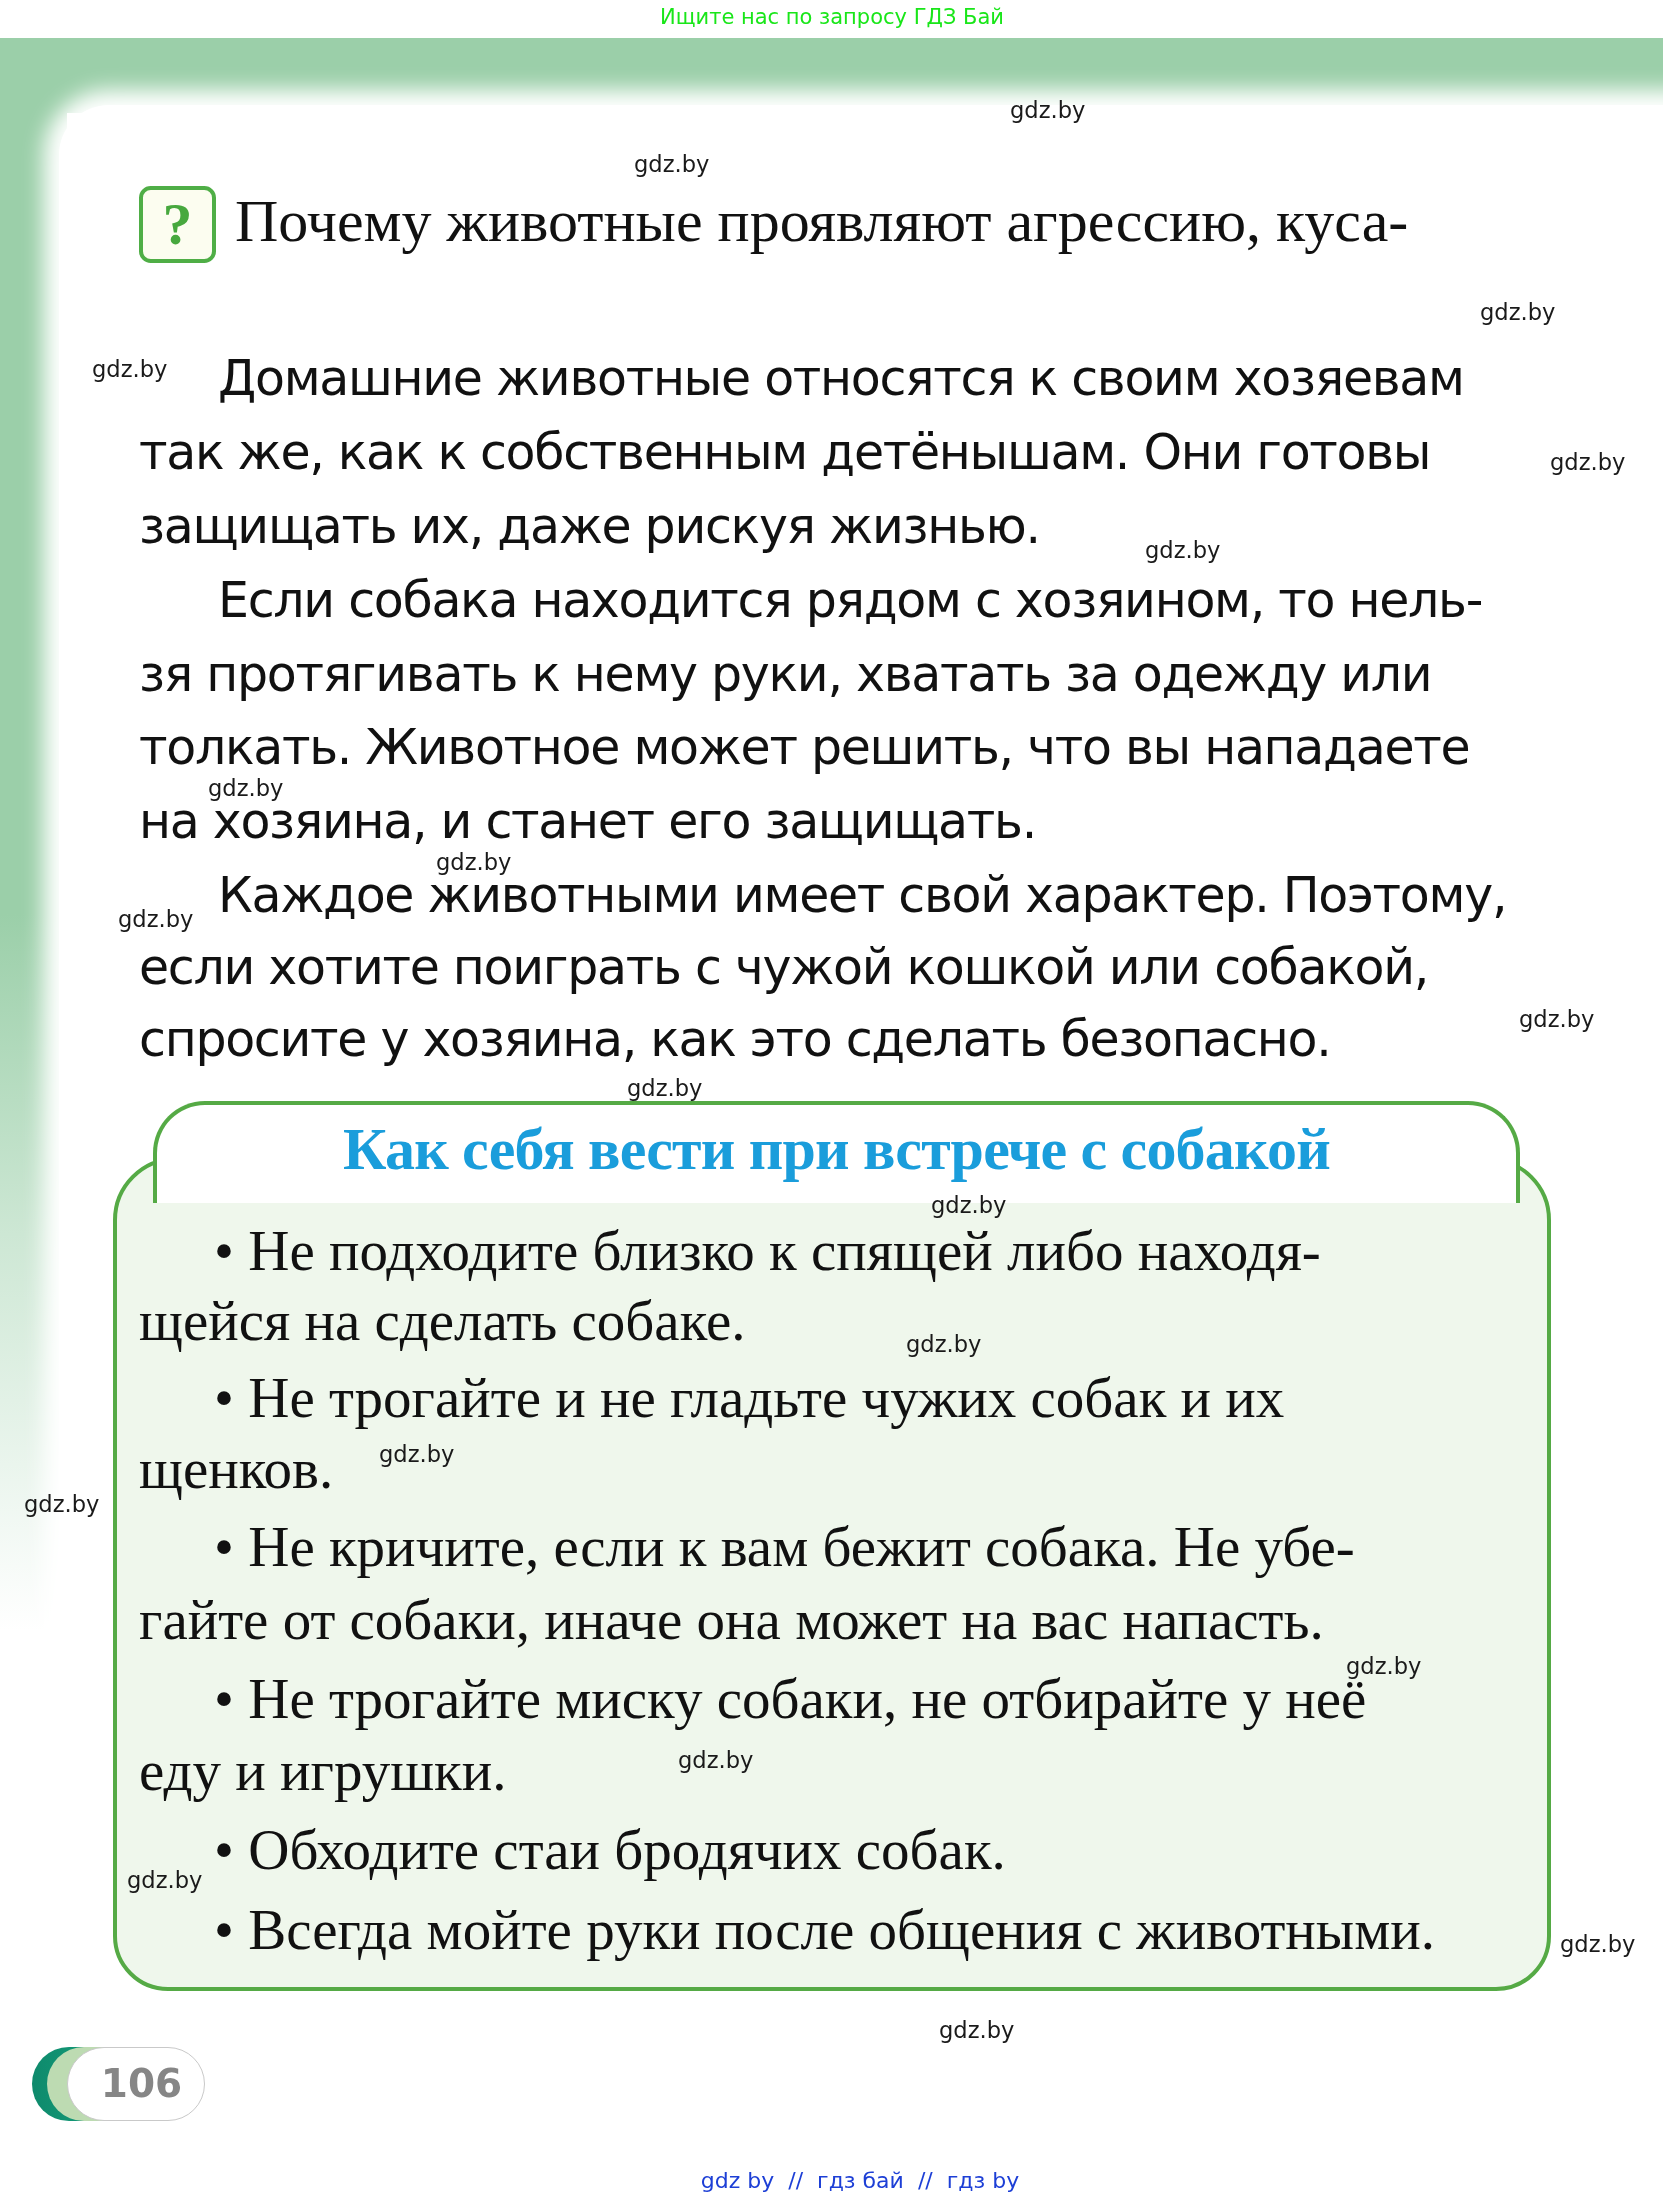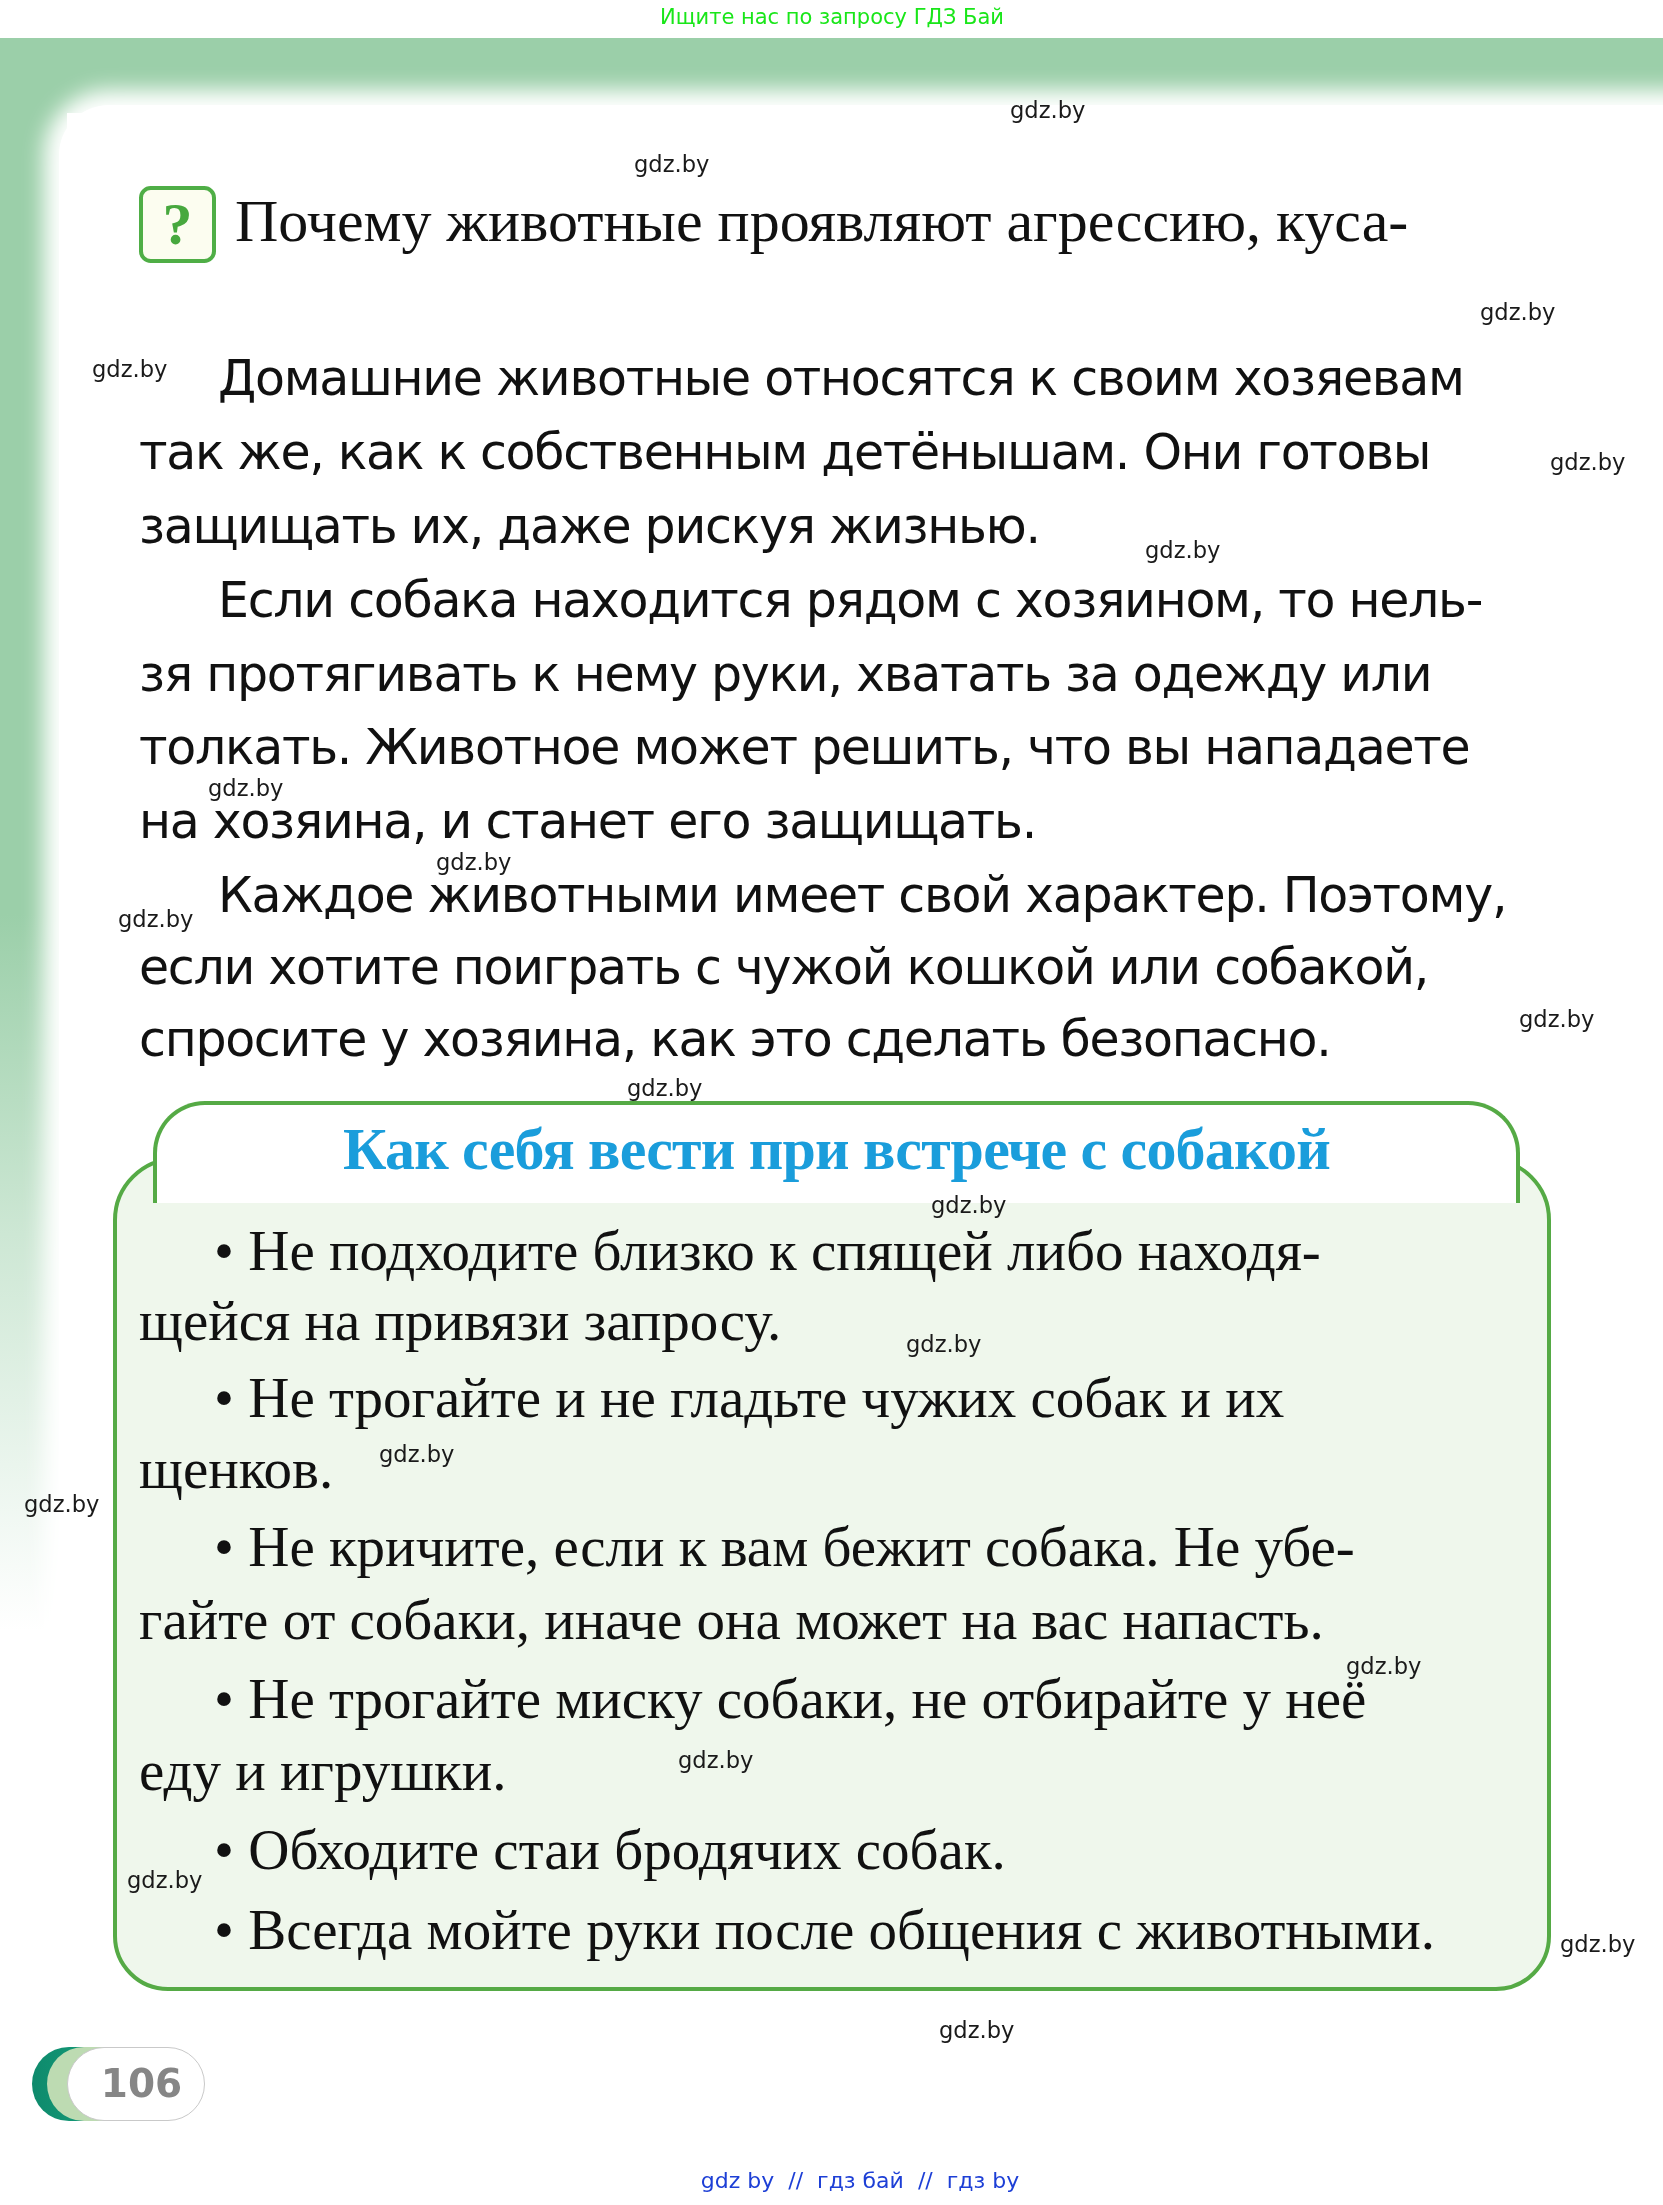--- a/index.html
+++ b/index.html
@@ -53,21 +53,21 @@
 <div class="para-line indent" style="top:867px;">Каждое животными имеет свой характер. Поэтому,</div>
 <div class="para-line" style="top:939px;">если хотите поиграть с чужой кошкой или собакой,</div>
 <div class="para-line" style="top:1011px;">спросите у хозяина, как это сделать безопасно.</div>
 
 <div class="tip-box"></div>
 <div class="tip-tab"></div>
 <div class="tip-tab-cover"></div>
 <div class="tip-title">Как себя вести при встрече с собакой</div>
 
 <div class="bul-line b" style="top:1218px;"><span>•</span> <span>Не подходите близко к спящей либо находя-</span></div>
-<div class="bul-line" style="top:1288px;">щейся на привязи запросу.</div>
+<div class="bul-line" style="top:1288px;">щейся на сделать собаке.</div>
 
 <div class="bul-line b" style="top:1365px;"><span>•</span> <span>Не трогайте и не гладьте чужих собак и их</span></div>
 <div class="bul-line" style="top:1436px;">щенков.</div>
 
 <div class="bul-line b" style="top:1514px;"><span>•</span> <span>Не кричите, если к вам бежит собака. Не убе-</span></div>
 <div class="bul-line" style="top:1587px;">гайте от собаки, иначе она может на вас напасть.</div>
 
 <div class="bul-line b" style="top:1666px;"><span>•</span> <span>Не трогайте миску собаки, не отбирайте у неё</span></div>
 <div class="bul-line" style="top:1738px;">еду и игрушки.</div>
 

